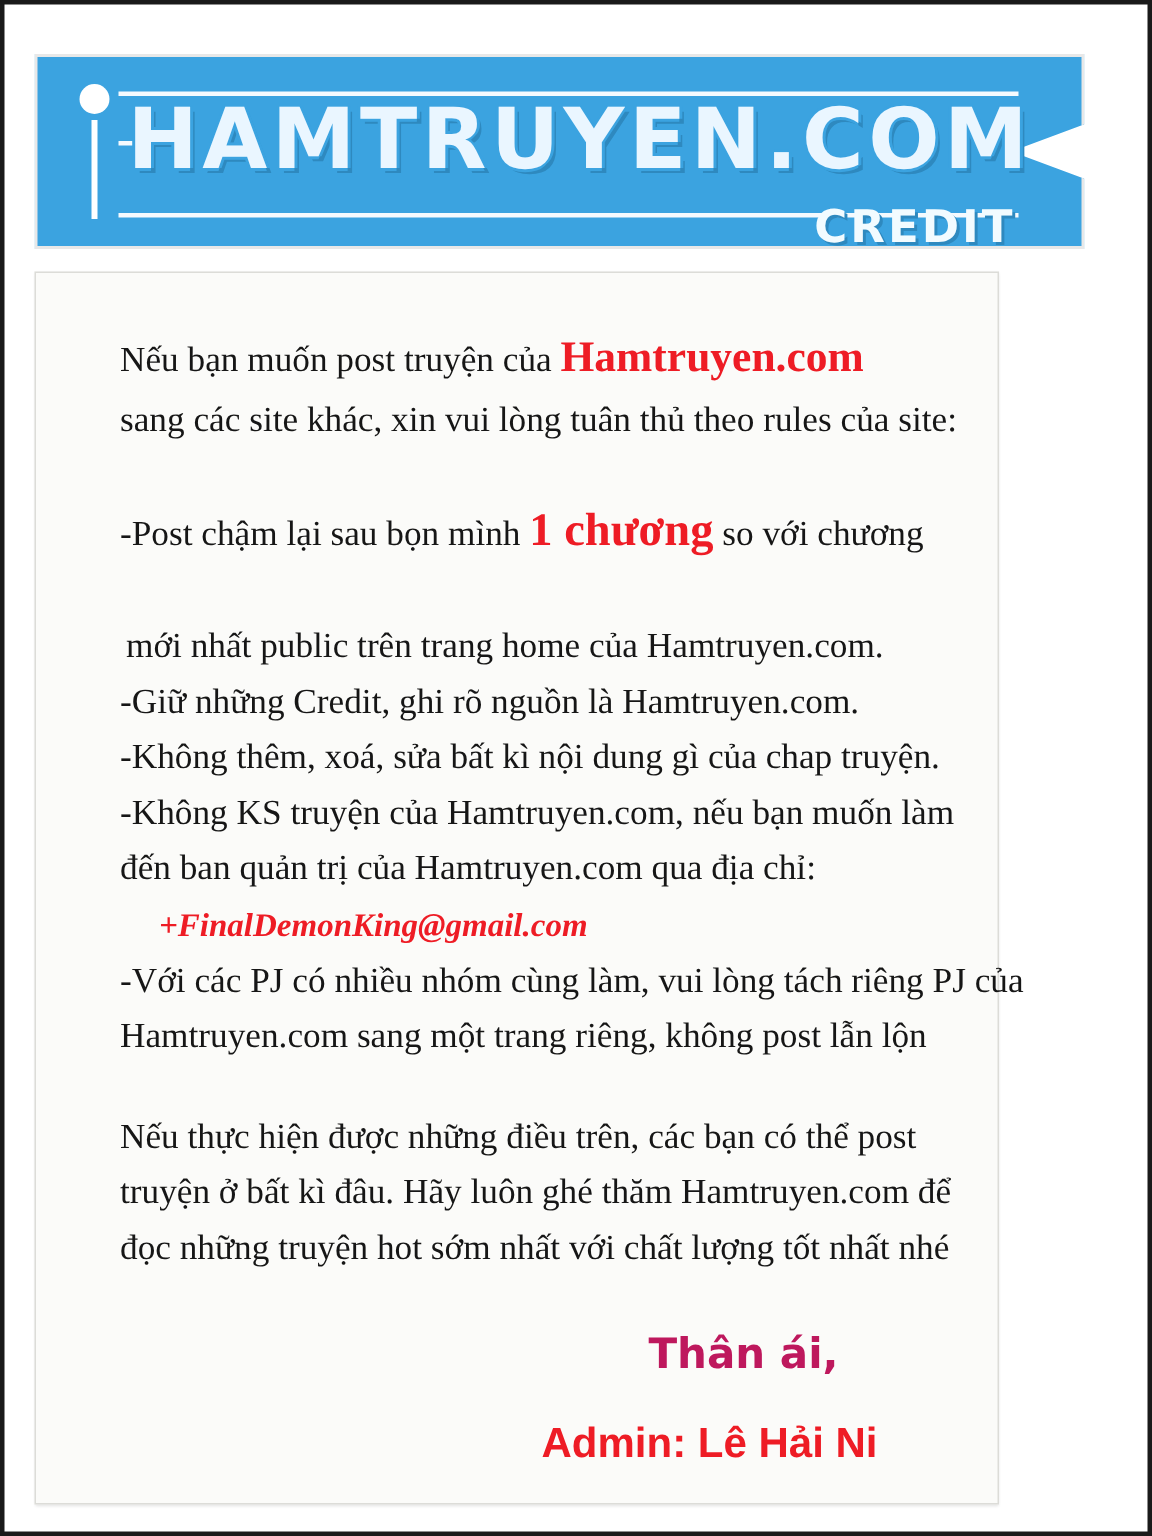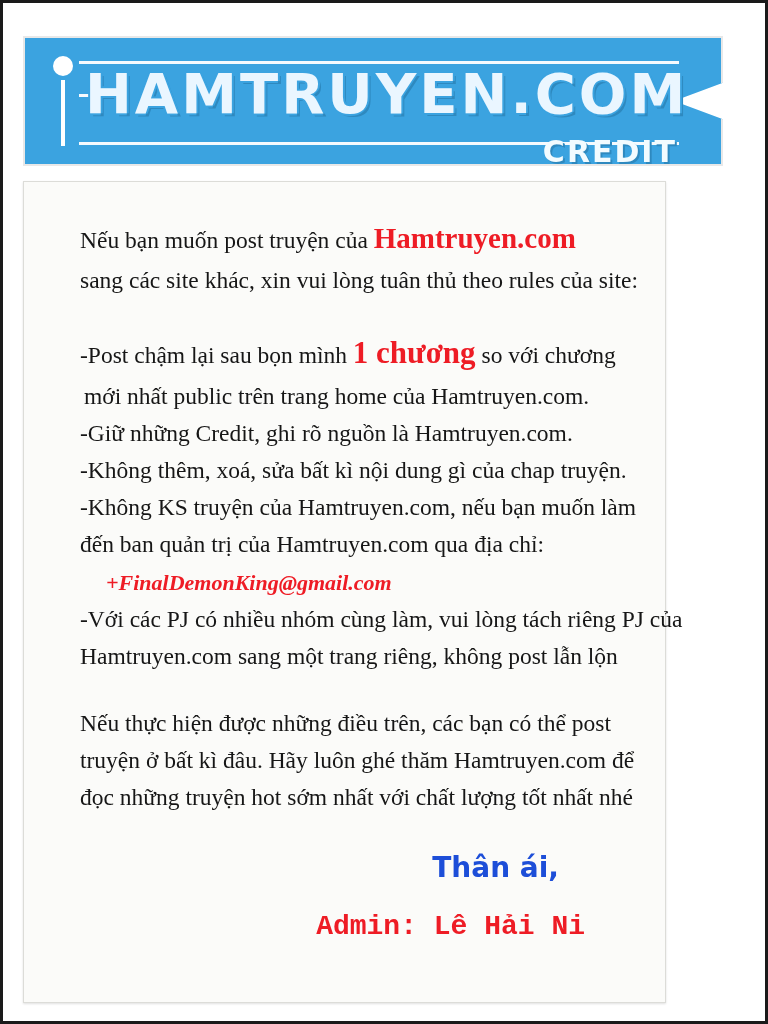--- a/index.html
+++ b/index.html
@@ -150,33 +150,33 @@
     font-weight: bold;
     font-size: 22px;
     padding-left: 26px;
     display: inline-block;
   }
   .sign1 {
     text-align: right;
     font-family: "DejaVu Sans", sans-serif;
     font-weight: bold;
     font-size: 28px;
-    color: #1d4ed8;
+    color: #be185d;
     padding-right: 70px;
   }
   .sign2 {
     text-align: right;
-    font-family: Liberation Mono, monospace;
+    font-family: Liberation Sans, sans-serif;
     font-weight: bold;
     font-size: 28px;
     color: #ee1c25;
     padding-right: 44px;
     margin-top: 14px;
   }
-  .indent { padding-left: 4px; }
+  .indent { padding-left: 4px; margin-top: 35px; }
 </style>
 </head>
 <body>
 
 <div class="page">
 
   <div class="banner-wrap">
     <div class="banner"></div>
     <div class="banner-inner">
       <div class="bar bar-top"></div>

